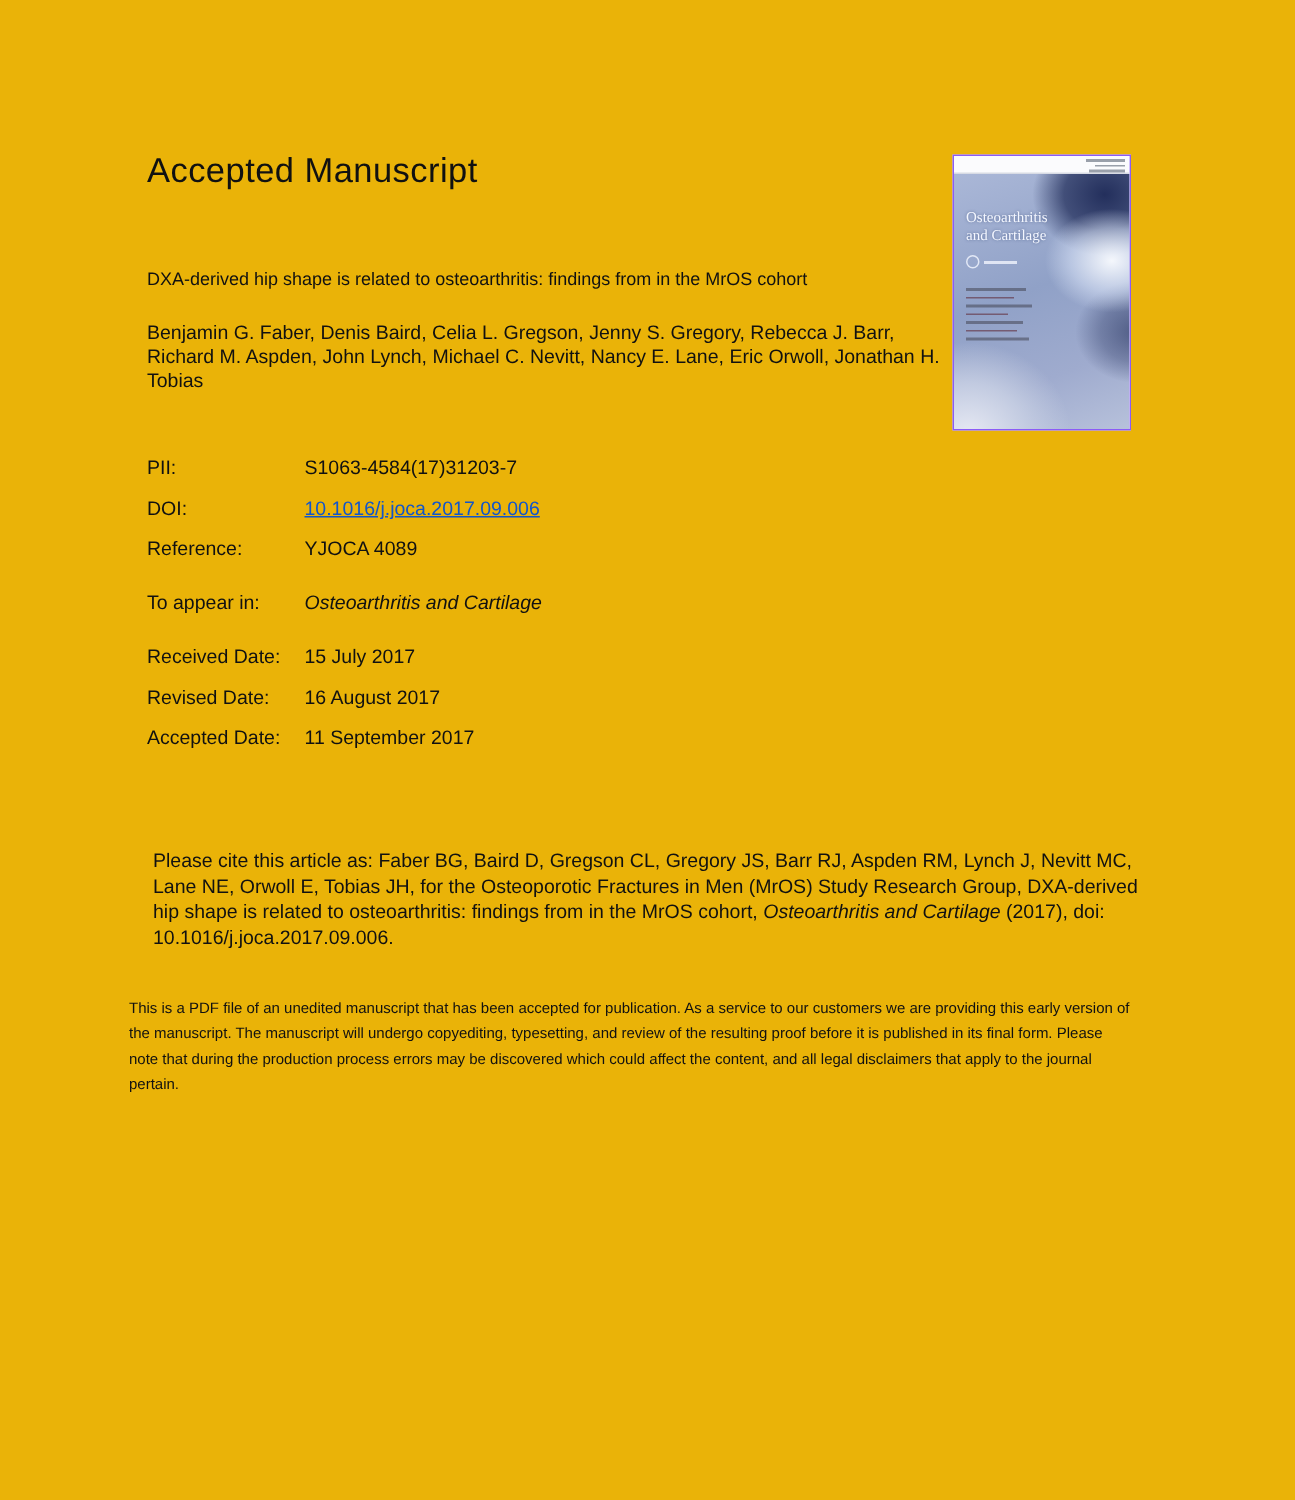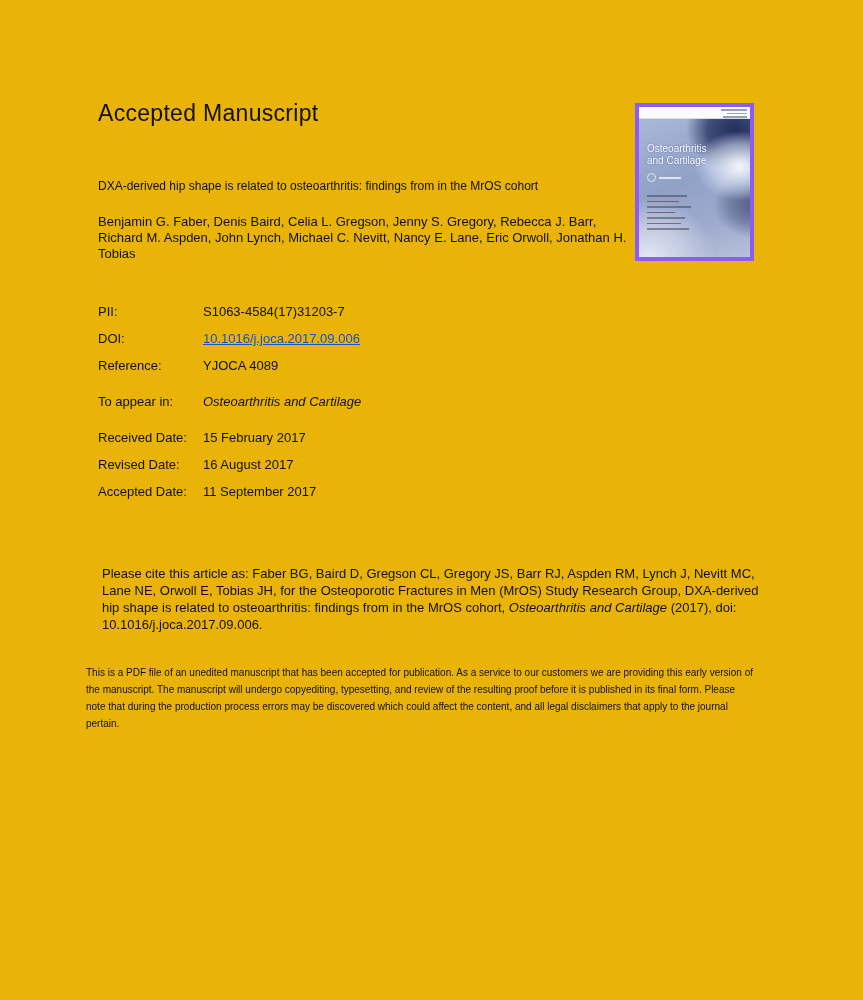--- a/index.html
+++ b/index.html
@@ -11,22 +11,22 @@
     font-family: "Liberation Sans", "DejaVu Sans", sans-serif;
     overflow: hidden;
   }
   h1.am-header {
     position: absolute; left: 98px; top: 100px; margin: 0;
     font-size: 23px; font-weight: 400; letter-spacing: 0.3px; color: #111;
   }
 
   
   .cover {
-    position: absolute; left: 635px; top: 103px; width: 119px; height: 158px;
-    border: 4px solid #8b5cf6; background: #fff; overflow: hidden;
+    position: absolute; left: 635px; top: 103px; width: 119px; height: 184px;
+    border: 1px solid #8b5cf6; background: #fff; overflow: hidden; font-family: Liberation Serif, serif;
   }
   .cover-art {
     position: absolute; left: 0; top: 12px; right: 0; bottom: 0;
     background:
       radial-gradient(ellipse 62px 48px at 90% 34%, rgba(250,252,255,0.95), rgba(216,226,246,0.55) 45%, rgba(216,226,246,0) 72%),
       radial-gradient(ellipse 78px 66px at 86% 8%, #232f5c, rgba(35,47,92,0.75) 35%, rgba(35,47,92,0) 62%),
       radial-gradient(ellipse 60px 50px at 104% 62%, rgba(38,50,94,0.65), rgba(38,50,94,0.35) 40%, rgba(38,50,94,0) 68%),
       radial-gradient(ellipse 95px 85px at 8% 102%, #e6e9f3, rgba(200,208,228,0.85) 40%, rgba(200,208,228,0) 72%),
       linear-gradient(160deg, #aab7d7 0%, #90a1c7 45%, #9fabce 75%, #b7c1db 100%);
   }
@@ -142,21 +142,21 @@
     <div class="meta-group">
       <div class="meta-row">
         <span class="meta-label">To appear in:</span>
         <span class="meta-value italic">Osteoarthritis and Cartilage</span>
       </div>
     </div>
 
     <div class="meta-group">
       <div class="meta-row">
         <span class="meta-label">Received Date:</span>
-        <span class="meta-value">15 February 2017</span>
+        <span class="meta-value">15 July 2017</span>
       </div>
       <div class="meta-row">
         <span class="meta-label">Revised Date:</span>
         <span class="meta-value">16 August 2017</span>
       </div>
       <div class="meta-row">
         <span class="meta-label">Accepted Date:</span>
         <span class="meta-value">11 September 2017</span>
       </div>
     </div>

